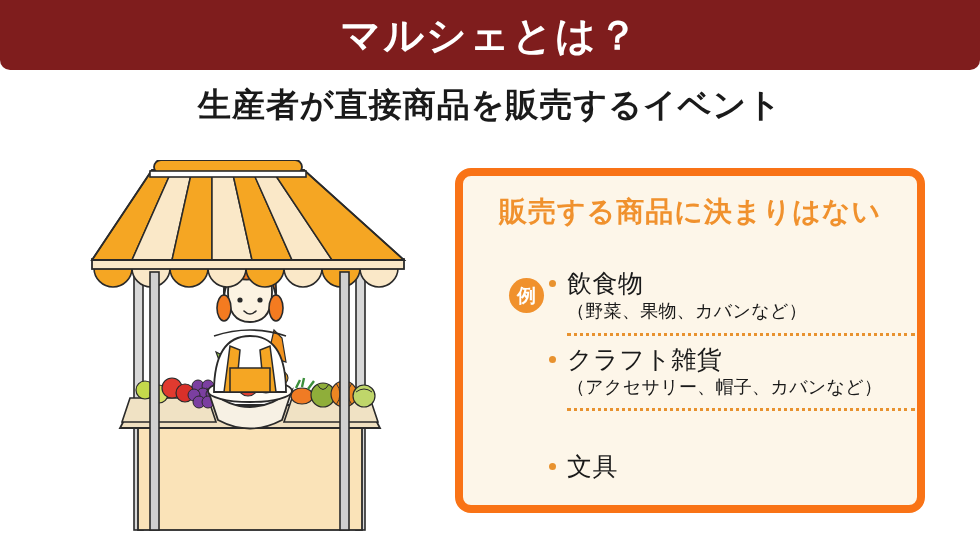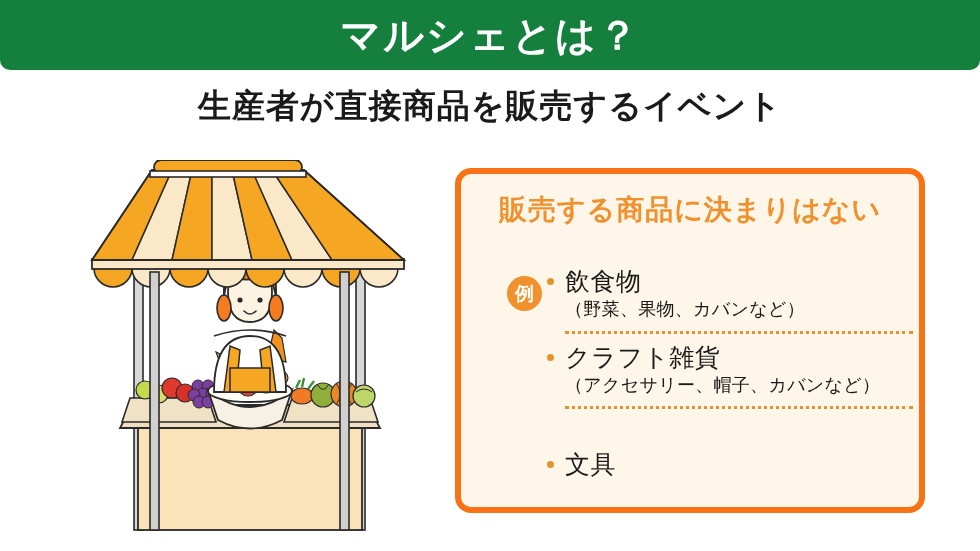--- a/index.html
+++ b/index.html
@@ -15,21 +15,21 @@
     position: relative;
   }
 
   
   .header-banner {
     position: absolute;
     left: 0;
     top: 0;
     width: 980px;
     height: 70px;
-    background: #15803d;
+    background: #7f1d1d;
     border-bottom-left-radius: 10px;
     border-bottom-right-radius: 10px;
     display: flex;
     align-items: center;
     justify-content: center;
     box-sizing: border-box;
   }
   .header-title {
     color: #FFFFFF;
     font-size: 40px;
@@ -45,20 +45,21 @@
     left: 0;
     top: 86px;
     width: 980px;
     text-align: center;
     color: #1A1A1A;
     font-size: 33px;
     font-weight: bold;
     letter-spacing: 1px;
     line-height: 1.2;
     white-space: nowrap;
+    font-family: Liberation Serif, serif;
   }
 
   
   .illustration {
     position: absolute;
     left: 90px;
     top: 160px;
     width: 320px;
     height: 380px;
   }
@@ -70,21 +71,21 @@
 
   
   .info-card {
     position: absolute;
     left: 455px;
     top: 168px;
     width: 470px;
     height: 345px;
     box-sizing: border-box;
     background: #FDF6E9;
-    border: 6px solid #f97316;
+    border: 8px solid #f97316;
     border-radius: 16px;
   }
   .card-title {
     position: absolute;
     left: 0;
     top: 22px;
     width: 100%;
     text-align: center;
     color: #F0912D;
     font-size: 28px;

